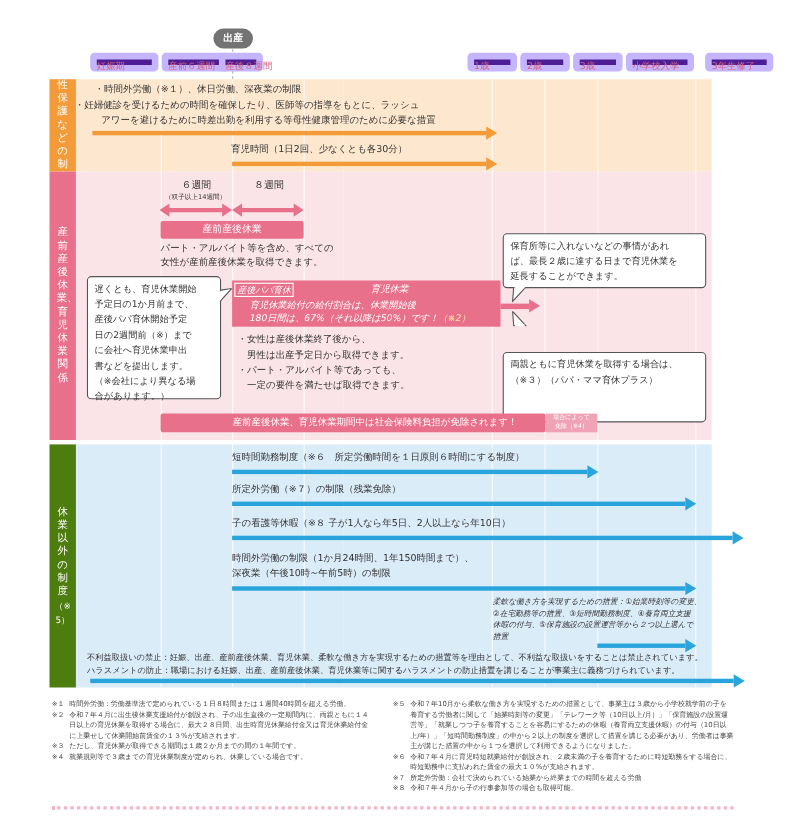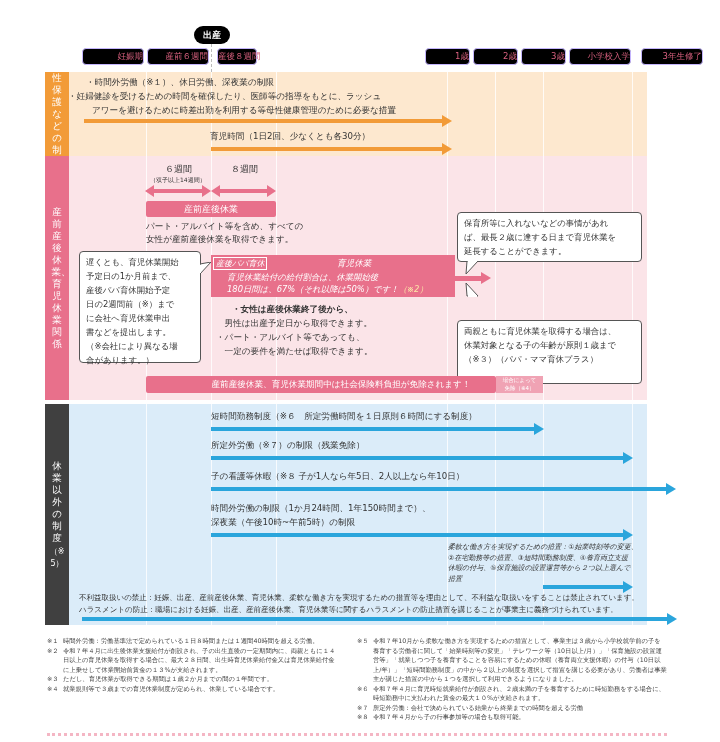--- a/index.html
+++ b/index.html
@@ -4,27 +4,27 @@
 <style>
   * { box-sizing: border-box; margin: 0; padding: 0; }
   html, body { width: 720px; height: 742px; background: #ffffff; overflow: hidden; }
   body { font-family: "DejaVu Sans", "Liberation Sans", sans-serif; color: #333; position: relative; }
 
   .abs { position: absolute; }
 
   
   .pill {
     position: absolute; top: 48px; height: 17px;
-    border: 1px solid #c4b5fd; border-radius: 4px; background: #000000;
-    color: #d9607f; font-size: 8.5px; line-height: 15px; text-align: right;
+    border: 6px solid #c4b5fd; border-radius: 4px; background: #4c1d95;
+    color: #d9607f; font-size: 8.5px; line-height: 15px; text-align: left;
     white-space: nowrap;
   }
   .birth {
     position: absolute; left: 194px; top: 26px; width: 36px; height: 18px;
-    background: #000000; color: #fff; border-radius: 9px;
+    background: #737373; color: #fff; border-radius: 9px;
     font-size: 9px; line-height: 18px; text-align: center; font-weight: bold;
   }
   .birth-line { position: absolute; left: 211px; top: 44px; width: 0; height: 28px; border-left: 1px dashed #bbb; }
 
   
   .sec-label {
     position: absolute; left: 45px; width: 24px;
     color: #fff; font-size: 9.5px; line-height: 12px;
     display: flex; align-items: center; justify-content: center; text-align: center;
   }
@@ -59,21 +59,21 @@
   .note .row .body { flex: 1; }
 </style>
 </head>
 <body>
 
 <div>
   <div class="birth">出産</div>
   <div class="birth-line"></div>
   <div class="pill" style="left:82px;width:62px;">妊娠期</div>
   <div class="pill" style="left:147px;width:62px;">産前６週間</div>
-  <div class="pill" style="left:217px;width:40px;">産後８週間</div>
+  <div class="pill" style="left:199px;width:40px;">産後８週間</div>
   <div class="pill" style="left:425px;width:45px;">1歳</div>
   <div class="pill" style="left:473px;width:45px;">2歳</div>
   <div class="pill" style="left:521px;width:45px;">3歳</div>
   <div class="pill" style="left:569px;width:62px;">小学校入学</div>
   <div class="pill" style="left:641px;width:62px;">3年生修了</div>
 </div>
 
 <div class="abs" style="left:69px;top:72px;width:243px;height:84px;background:#fde8cf;"></div>
 <div class="abs" style="left:69px;top:156px;width:243px;height:244px;background:#fbe4e8;"></div>
 <div class="abs" style="left:69px;top:404px;width:243px;height:221px;background:#dbecf9;"></div>
@@ -89,21 +89,21 @@
 <div class="grid-line" style="left:495px;top:72px;height:553px;"></div>
 <div class="grid-line" style="left:543px;top:72px;height:553px;"></div>
 <div class="grid-line" style="left:632px;top:72px;height:553px;"></div>
 
 <div class="sec-label" style="top:72px;height:84px;background:#f29b38;">
   <span>母性保護などの制度</span>
 </div>
 <div class="sec-label" style="top:156px;height:244px;background:#e8708b;">
   <span>産前産後休業、育児休業関係</span>
 </div>
-<div class="sec-label" style="top:404px;height:221px;background:#404040;flex-direction:column;">
+<div class="sec-label" style="top:404px;height:221px;background:#4d7c0f;flex-direction:column;">
   <span>休業以外の制度</span>
   <span style="width:auto;font-size:8px;margin-top:2px;">（※5）</span>
 </div>
 
 <div class="txt" style="left:86px;top:76px;">・時間外労働（※１）、休日労働、深夜業の制限</div>
 <div class="txt" style="left:68px;top:90px;">・妊婦健診を受けるための時間を確保したり、医師等の指導をもとに、ラッシュ</div>
 <div class="txt" style="left:92px;top:104px;text-align:center;">アワーを避けるために時差出勤を利用する等母性健康管理のために必要な措置</div>
 <div class="arrow orange" style="left:84px;top:119px;width:358px;"></div>
 <div class="txt" style="left:210px;top:130px;">育児時間（1日2回、少なくとも各30分）</div>
 <div class="arrow orange" style="left:211px;top:147px;width:231px;"></div>
@@ -139,38 +139,37 @@
 <div class="pinkbox" style="left:211px;top:255px;width:244px;height:42px;font-style:italic;">
   <div class="abs" style="left:2px;top:2px;padding:0 2px;border:1px solid #fff;font-size:8px;line-height:11px;">産後パパ育休</div>
   <div class="abs" style="left:126px;top:2px;font-size:8.6px;line-height:12px;">育児休業</div>
   <div class="abs" style="left:16px;top:16px;font-size:8.4px;line-height:12px;white-space:nowrap;">育児休業給付の給付割合は、休業開始後</div>
   <div class="abs" style="left:16px;top:28px;font-size:8.4px;line-height:12px;white-space:nowrap;">
     <span>180日間は、67%（それ以降は50%）です！</span><span style="color:#fde6a8;">（※2）</span>
   </div>
 </div>
 <div class="arrow pink" style="left:455px;top:276px;width:26px;height:5px;"></div>
 
-<div class="txt" style="left:232px;top:302px;line-height:14px;font-weight:bold;">・女性は産後休業終了後から、</div>
+<div class="txt" style="left:216px;top:302px;line-height:14px;">・女性は産後休業終了後から、</div>
 <div class="txt" style="left:216px;top:316px;line-height:14px;">　男性は出産予定日から取得できます。</div>
 <div class="txt" style="left:216px;top:330px;line-height:14px;">・パート・アルバイト等であっても、</div>
 <div class="txt" style="left:216px;top:344px;line-height:14px;">　一定の要件を満たせば取得できます。</div>
 
 <div class="bubble" style="left:457px;top:212px;width:185px;height:50px;">
   <div>保育所等に入れないなどの事情があれ</div>
   <div>ば、最長２歳に達する日まで育児休業を</div>
   <div>延長することができます。</div>
 </div>
 <svg class="abs" style="left:465px;top:261px;" width="16" height="14">
   <polygon points="2,0 13,0 1,13" fill="#fff" stroke="#555" stroke-width="1"></polygon>
   <line x1="3" y1="0" x2="12" y2="0" stroke="#fff" stroke-width="2"></line>
 </svg>
 
 <div class="bubble" style="left:457px;top:296px;width:185px;height:64px;margin-top:24px;">
   <div>両親ともに育児休業を取得する場合は、</div>
-  <div>休業対象となる子の年齢が原則１歳まで</div>
   <div>（※３）（パパ・ママ育休プラス）</div>
 </div>
 <svg class="abs" style="left:465px;top:283px;" width="16" height="14">
   <polygon points="1,0 13,13 2,13" fill="#fff" stroke="#555" stroke-width="1"></polygon>
   <line x1="3" y1="13" x2="12" y2="13" stroke="#fff" stroke-width="2"></line>
 </svg>
 
 <div class="pinkbox" style="left:146px;top:376px;width:350px;height:17px;font-size:8.6px;line-height:17px;text-align:center;border-radius:2px;padding-left:40px;">産前産後休業、育児休業期間中は社会保険料負担が免除されます！</div>
 <div class="abs" style="left:496px;top:376px;width:47px;height:17px;background:#f0a3b4;color:#fff;font-size:5.5px;line-height:7.5px;text-align:center;padding-top:1px;">
   <div>場合によって</div>

